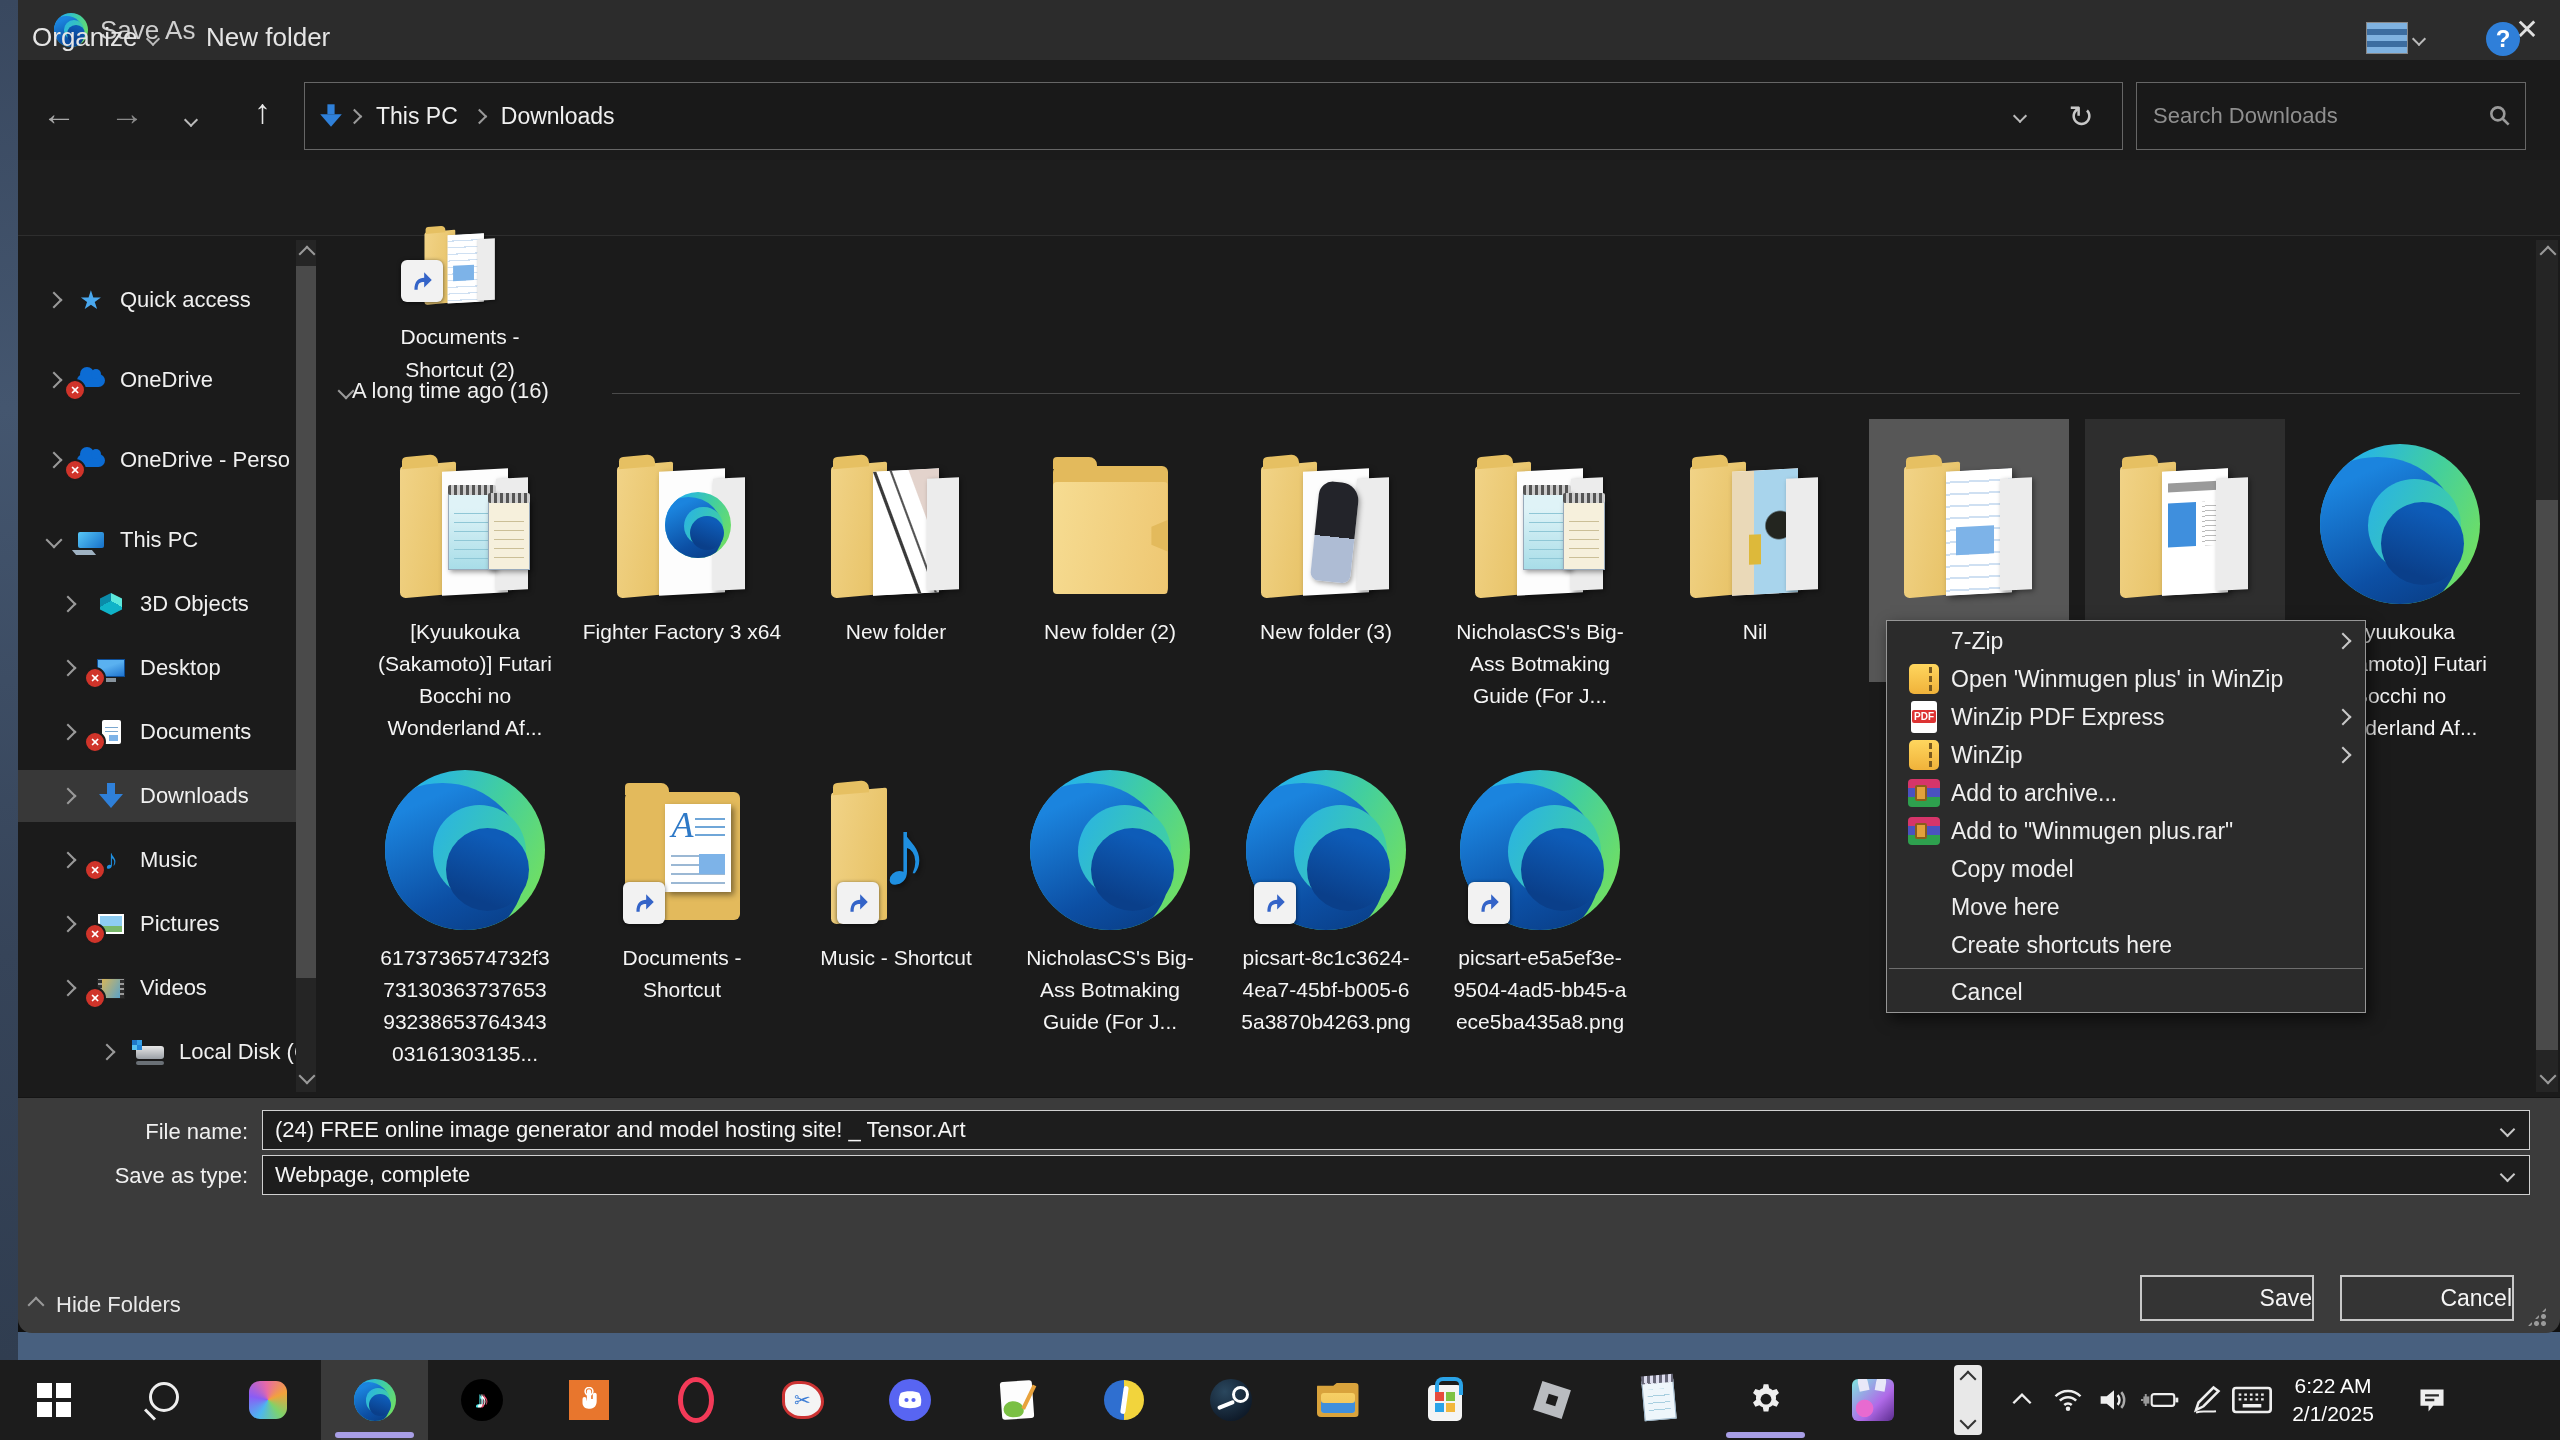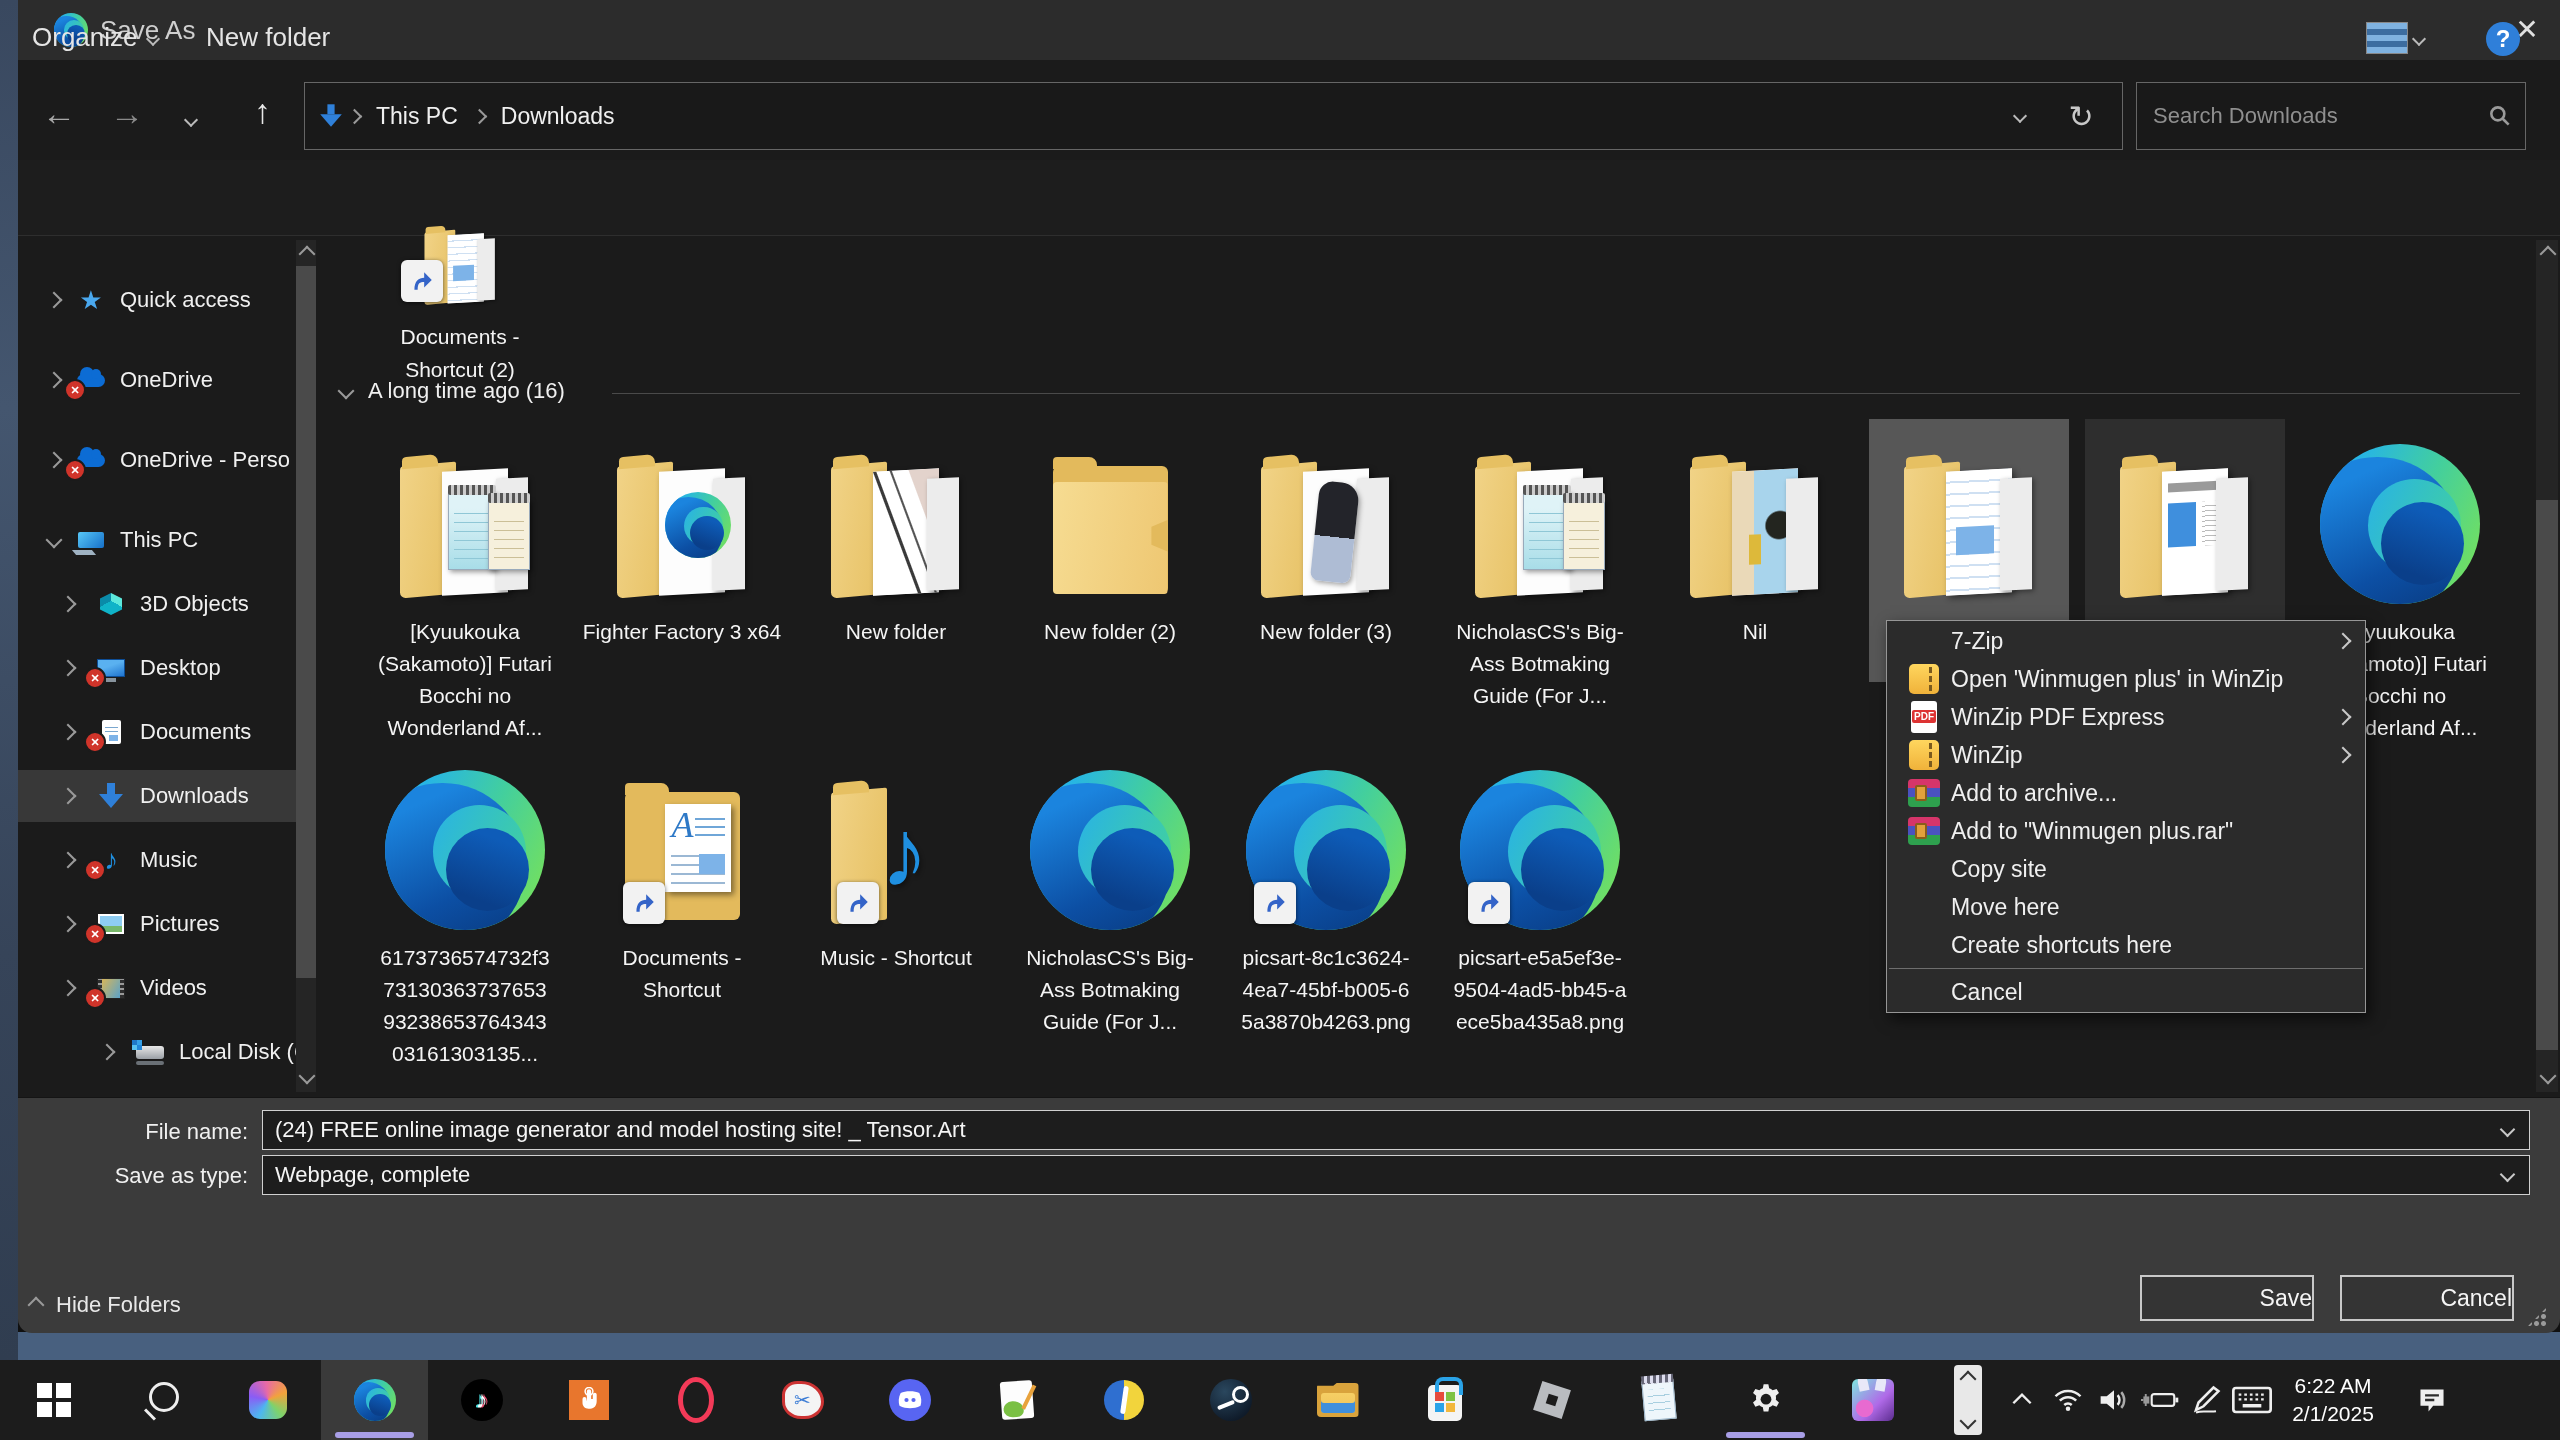--- a/index.html
+++ b/index.html
@@ -71,21 +71,21 @@
   .i-hdd::before{content:'';position:absolute;left:-4px;top:-6px;width:10px;height:10px;background:conic-gradient(#35a1e8 0 90deg,#2286d8 90deg 180deg,#57c1f0 180deg 270deg,#1f78c8 270deg)}
   
   .sbar{background:#252525}
   #side-scroll{left:296px;top:240px;width:20px;height:852px}
   #side-thumb{left:296px;top:266px;width:20px;height:712px;background:#4a4a4a}
   #file-scroll{left:2536px;top:240px;width:22px;height:852px}
   #file-thumb{left:2536px;top:500px;width:22px;height:550px;background:#4a4a4a}
   .sc-ar{position:absolute;width:10px;height:10px;border-right:2px solid #9a9a9a;border-bottom:2px solid #9a9a9a}
   
   #group-header{left:340px;top:374px;height:34px;display:flex;align-items:center}
-  #group-header .gh-label{font-size:22px;color:#f0f0f0;margin-left:16px}
+  #group-header .gh-label{font-size:22px;color:#f0f0f0;}
   #group-line{left:612px;top:393px;width:1908px;height:1px;background:#4a4a4a}
   .cell{position:absolute;display:flex;flex-direction:column;align-items:center}
   .cell .icwrap{height:185px;display:flex;align-items:flex-end;justify-content:center;position:relative}
   .cell .flabel{margin-top:12px;font-size:21px;line-height:32px;color:#f5f5f5;text-align:center;width:200px;word-break:break-word}
   .cell .flabel.narrow{width:175px;word-break:break-all}
   .cell.sel-strong{background:#575757}
   .cell.sel-soft{background:#2e2e2e}
   .cell.small .icwrap{height:80px}
   .cell.small .flabel{font-size:21px;line-height:33px;width:180px}
   
@@ -606,21 +606,21 @@
       <div class="mi-label">Add to archive...</div>
     </div>
     <div class="mi">
       <div class="mi-ic">
         <div class="ic-winrar"></div>
       </div>
       <div class="mi-label">Add to "Winmugen plus.rar"</div>
     </div>
     <div class="mi">
       <div class="mi-ic"></div>
-      <div class="mi-label">Copy site</div>
+      <div class="mi-label">Copy model</div>
     </div>
     <div class="mi bold">
       <div class="mi-ic"></div>
       <div class="mi-label">Move here</div>
     </div>
     <div class="mi">
       <div class="mi-ic"></div>
       <div class="mi-label">Create shortcuts here</div>
     </div>
     <div class="mi-sep"></div>

